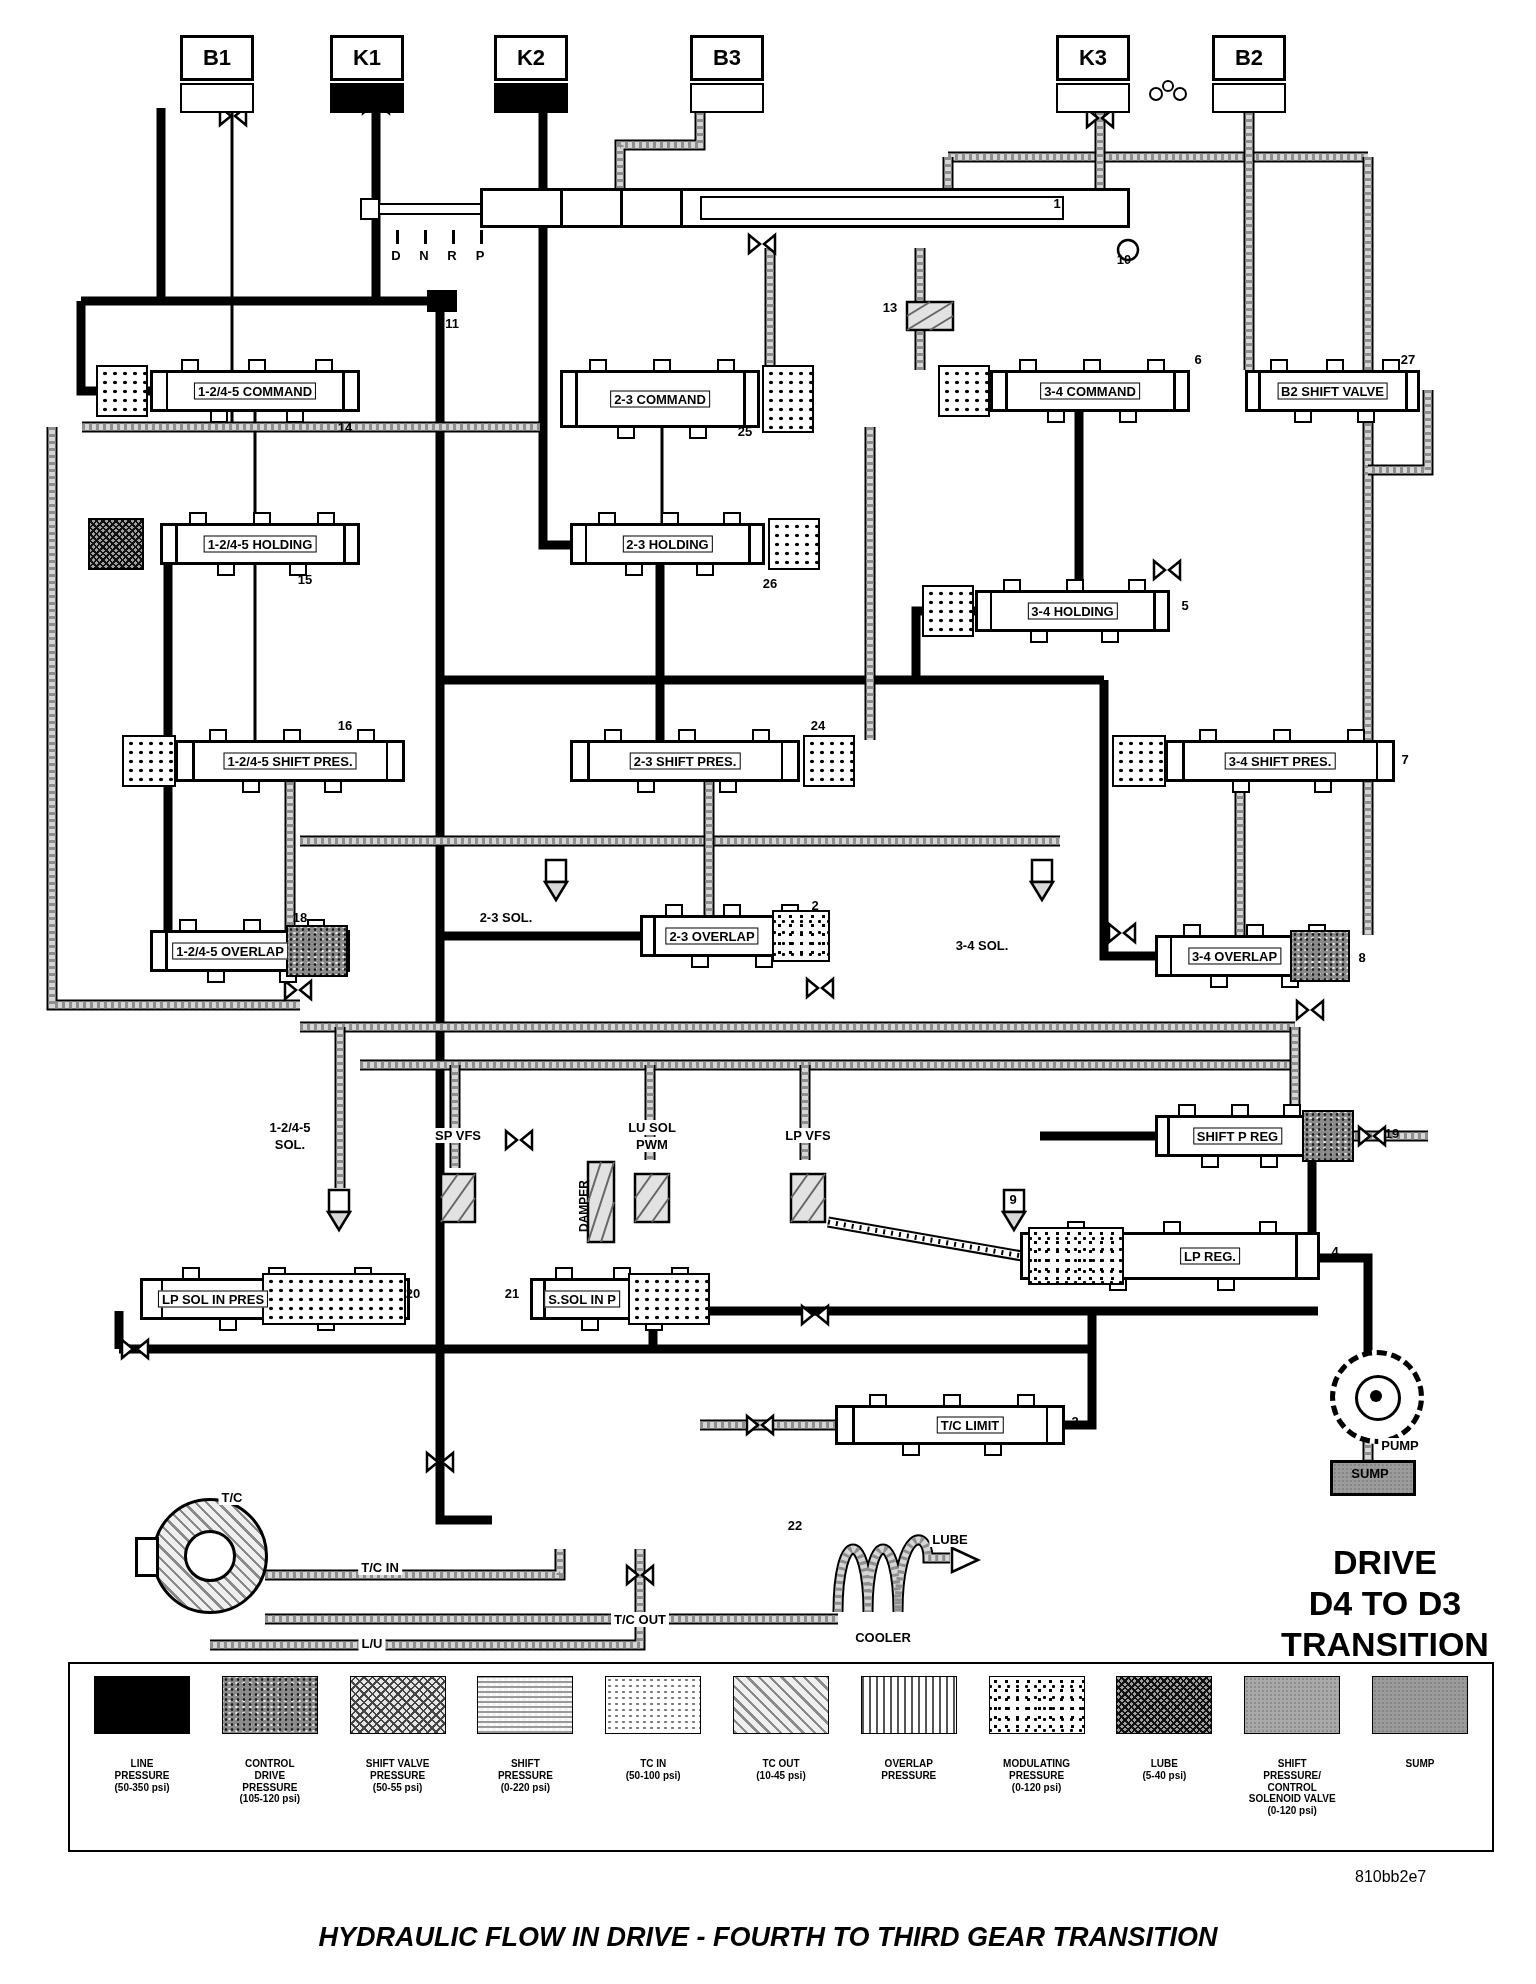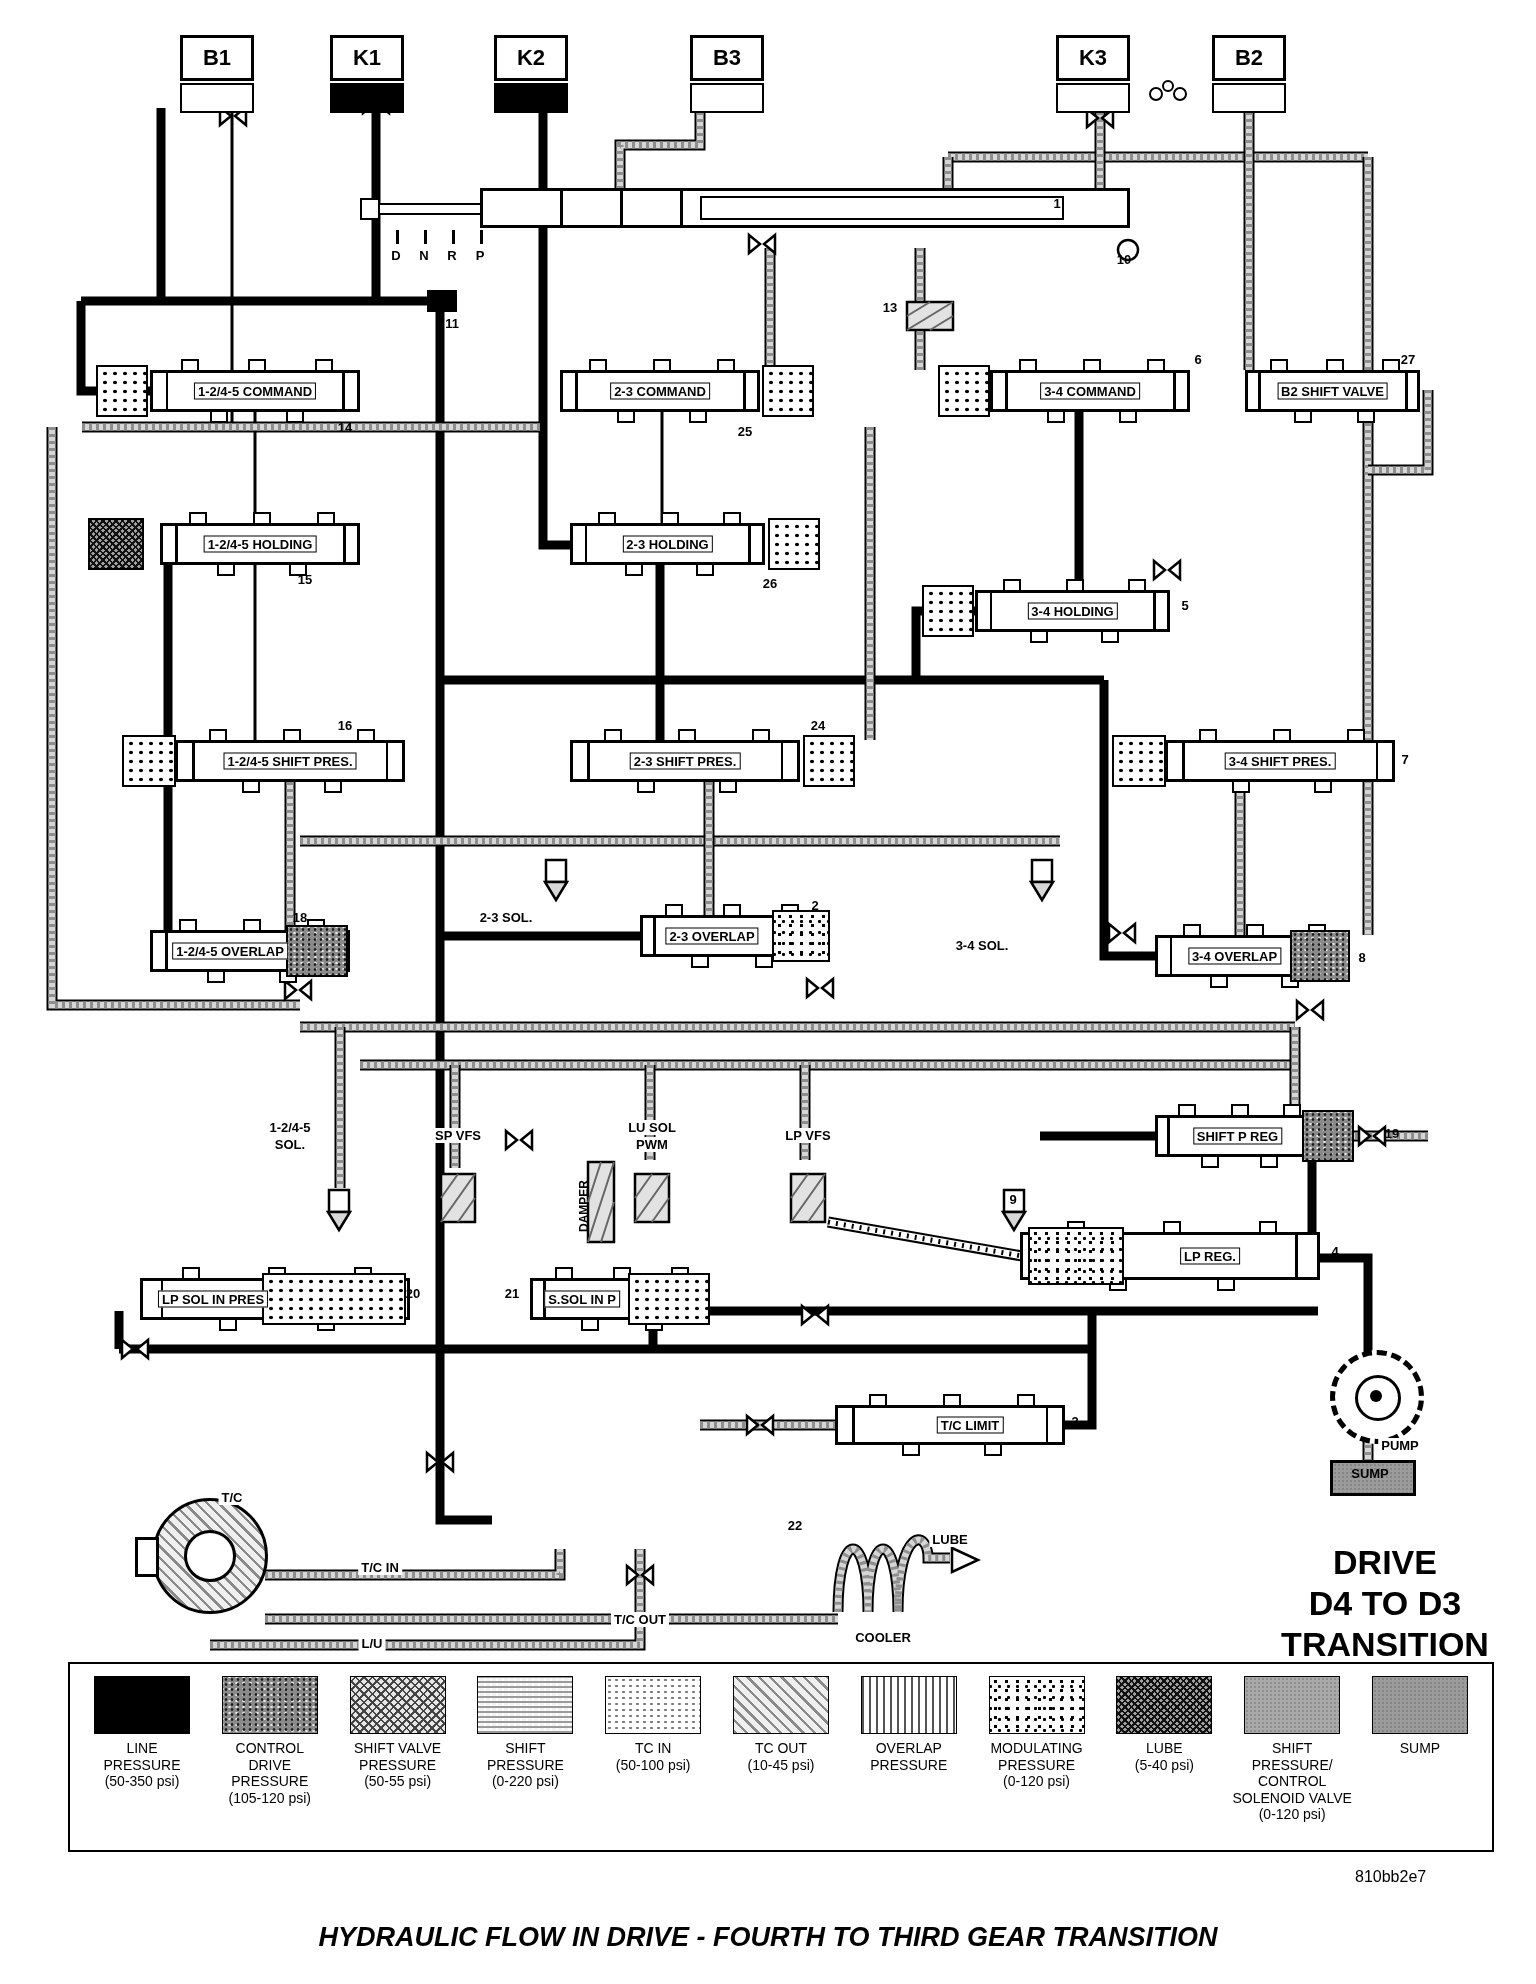--- a/index.html
+++ b/index.html
@@ -52,21 +52,21 @@
   .sump{position:absolute;left:1330px;top:1460px;width:80px;height:30px;border:3px solid #000;}
   .tc{position:absolute;left:152px;top:1498px;width:110px;height:110px;border-radius:50%;border:3px solid #000;}
   .tc-inner{position:absolute;left:29px;top:29px;width:46px;height:46px;border-radius:50%;border:3px solid #000;background:#fff;}
   .tc-hub{position:absolute;left:-20px;top:36px;width:18px;height:34px;border:3px solid #000;background:#fff;}
   
   .title-block{position:absolute;left:1240px;top:1542px;width:290px;text-align:center;font-size:34px;font-weight:bold;line-height:1.2;z-index:5;}
   .legend{position:absolute;left:68px;top:1662px;width:1422px;height:186px;border:2.5px solid #000;z-index:5;background:#fff;}
   .legend-row{display:flex;justify-content:space-between;padding:12px 10px 0 10px;}
   .legend-item{width:124px;text-align:center;}
   .swatch{width:94px;height:56px;margin:0 auto;border:1.5px solid #000;}
-  .legend-label{margin-top:6px;font-weight:normal;font-size:14px;line-height:1.18;}
+  .legend-label{margin-top:24px;font-weight:bold;font-size:10px;line-height:1.18;}
   .legend-label span{display:block;}
   .code{position:absolute;left:1355px;top:1868px;font-size:16px;z-index:5;}
   .caption{position:absolute;left:0;top:1922px;width:100%;text-align:center;font-size:27px;font-weight:bold;font-style:italic;z-index:5;}
 </style>
 </head>
 <body>
 
 <div id="canvas">
 
   <svg id="pipes-svg" width="1536" height="1984">
@@ -289,21 +289,21 @@
         <div class="stub" style="left: calc(18% - 7px); top: -11px;"></div>
         <div class="stub" style="left: calc(50% - 7px); top: -11px;"></div>
         <div class="stub" style="left: calc(82% - 7px); top: -11px;"></div>
         <div class="stub" style="left: calc(32% - 7px); bottom: -11px;"></div>
         <div class="stub" style="left: calc(68% - 7px); bottom: -11px;"></div>
         <div class="divider" style="left: calc(8% - 1px);"></div>
         <div class="divider" style="left: calc(92% - 1px);"></div>
         <div class="port pat-dots" style="left: -54px; width: 48px;"></div>
         <div class="valve-label">1-2/4-5 COMMAND</div>
       </div>
-      <div class="valve" style="left: 560px; top: 370px; width: 200px; height: 42px;">
+      <div class="valve" style="left: 560px; top: 370px; width: 200px; height: 58px;">
         <div class="valve-body"></div>
         <div class="stub" style="left: calc(18% - 7px); top: -11px;"></div>
         <div class="stub" style="left: calc(50% - 7px); top: -11px;"></div>
         <div class="stub" style="left: calc(82% - 7px); top: -11px;"></div>
         <div class="stub" style="left: calc(32% - 7px); bottom: -11px;"></div>
         <div class="stub" style="left: calc(68% - 7px); bottom: -11px;"></div>
         <div class="divider" style="left: calc(8% - 1px);"></div>
         <div class="divider" style="left: calc(92% - 1px);"></div>
         <div class="port pat-dots" style="left: 202px; width: 48px;"></div>
         <div class="valve-label">2-3 COMMAND</div>

